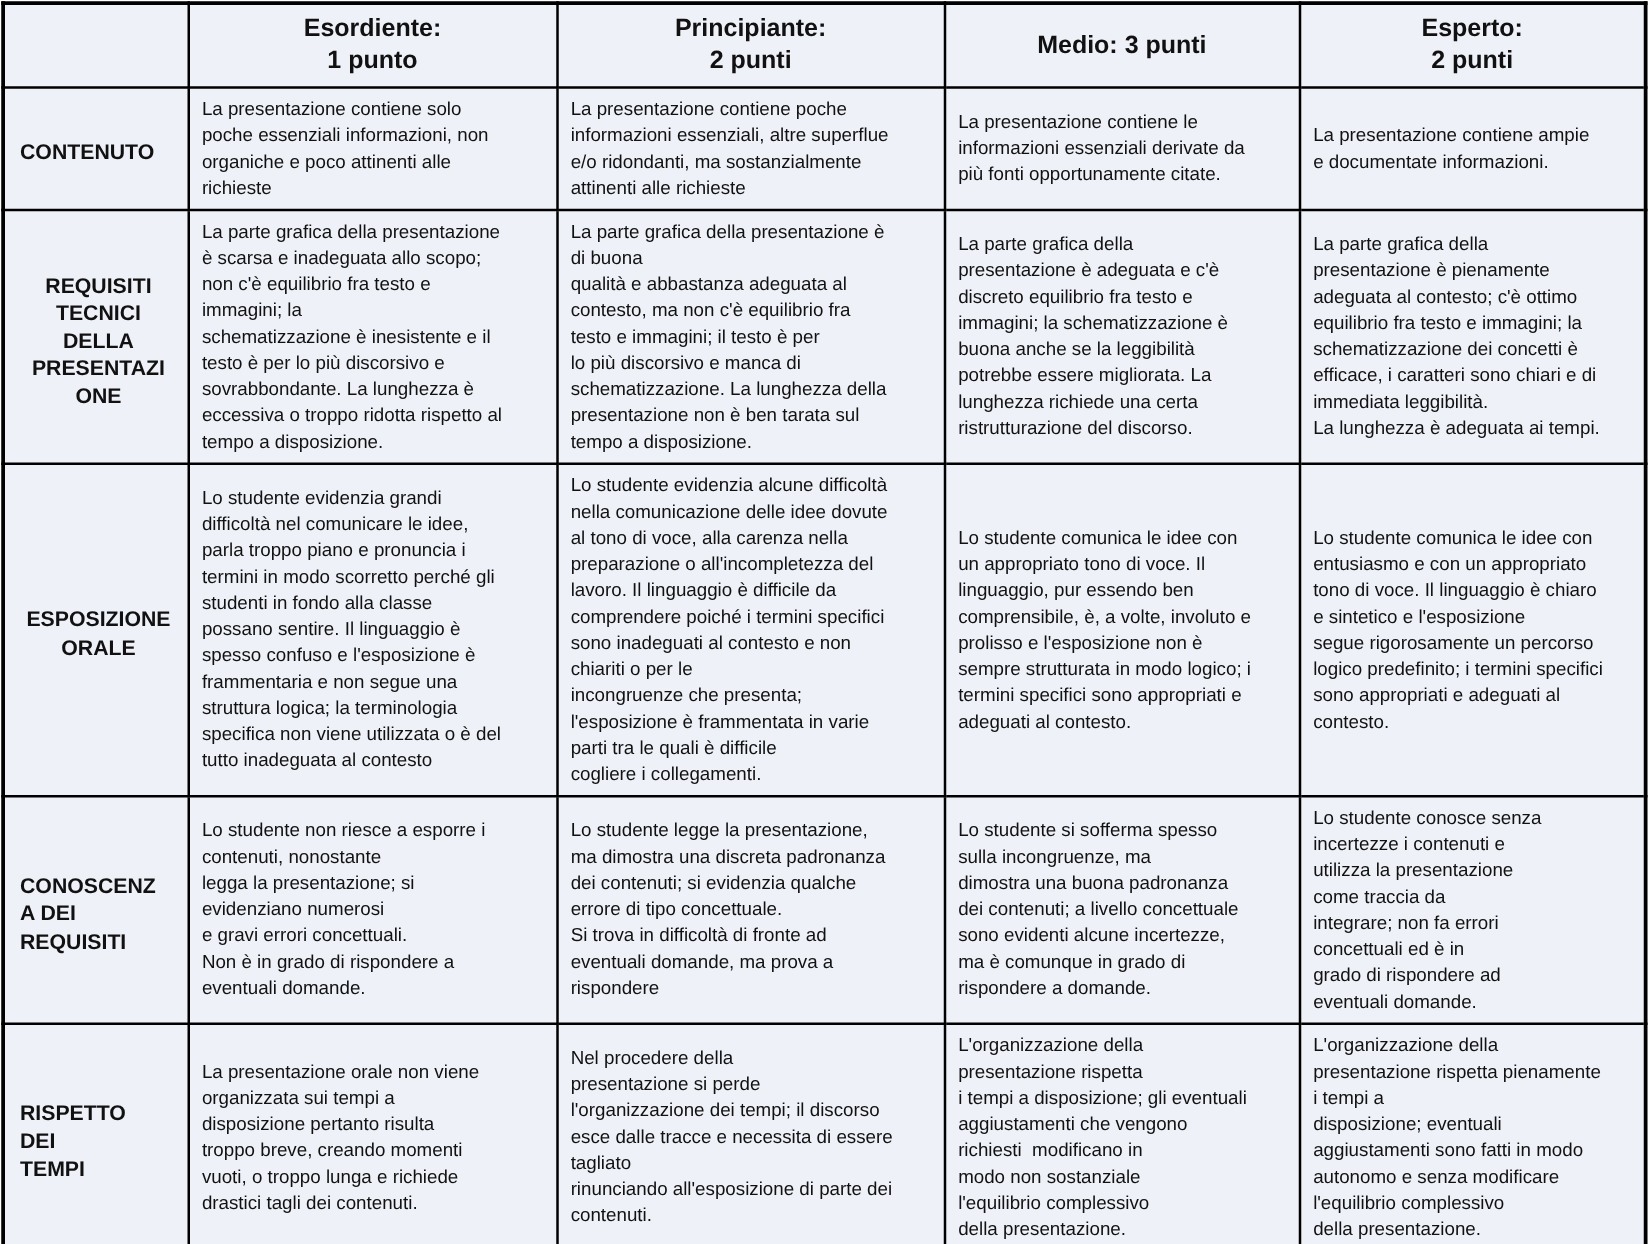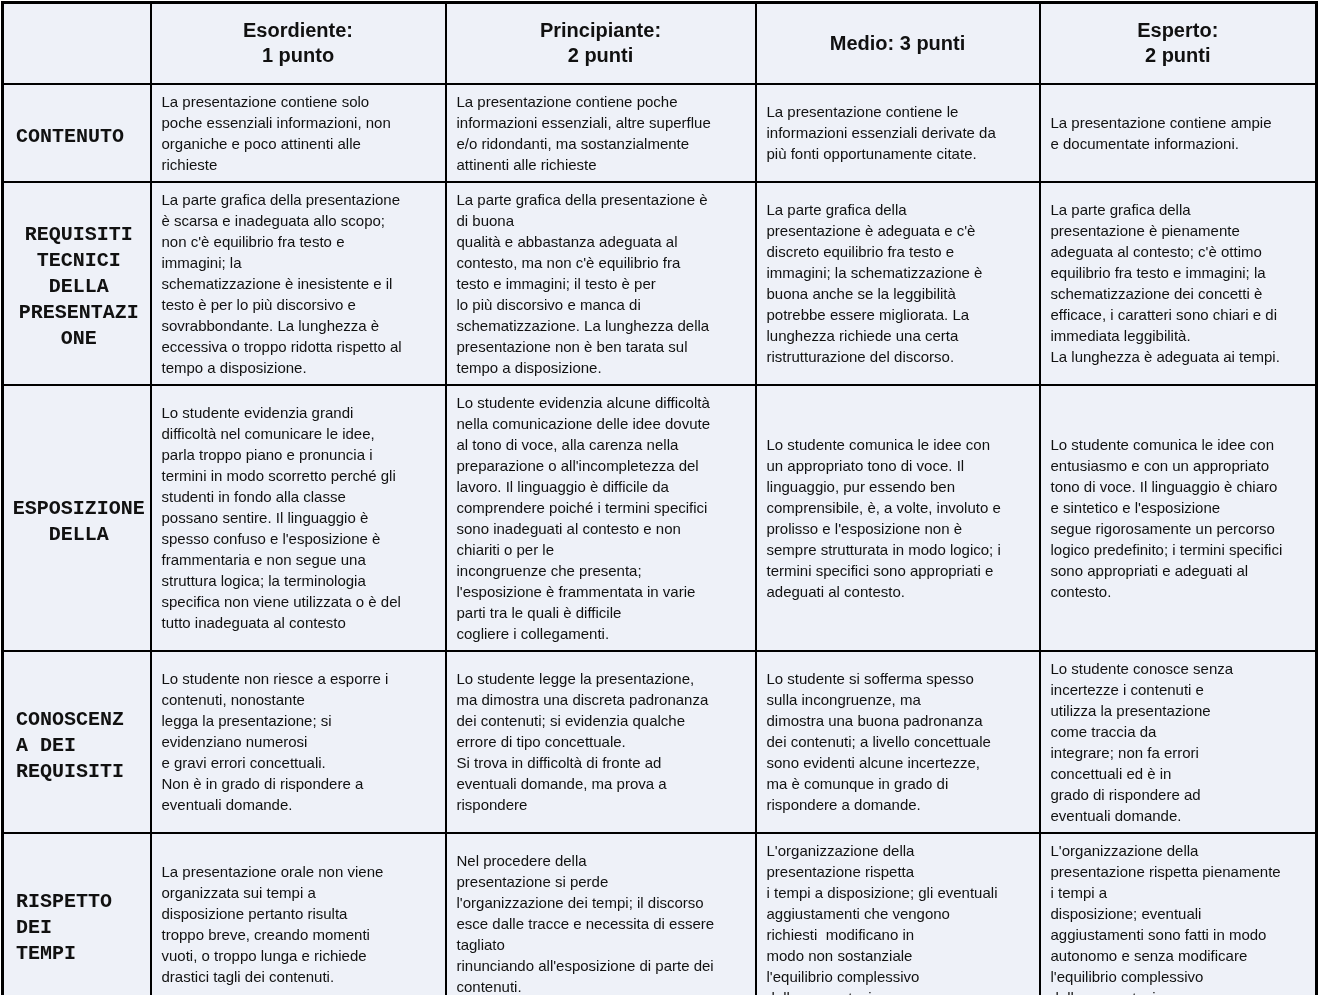--- a/index.html
+++ b/index.html
@@ -27,27 +27,26 @@
   }
   th.col-head {
     font-size: 20px;
     font-weight: bold;
     text-align: center;
     white-space: pre-line;
     line-height: 1.25;
     padding: 2px 4px;
   }
   th.row-head {
-    font-size: 20px;
+    font-size: 17px;
     font-weight: bold;
     line-height: 1.3;
     white-space: pre-line;
     text-align: center;
     padding: 12px 4px 4px 8px;
-    font-family: Liberation Mono, monospace;
   }
   th.row-head.left {
     text-align: left;
     padding-left: 12px;
   }
   td.body-cell {
     font-size: 15px;
     line-height: 1.4;
     text-align: left;
     white-space: pre-wrap;
@@ -60,21 +59,21 @@
 <div class="sheet">
   <table class="rubric">
     <colgroup>
       <col style="width:148px">
       <col style="width:295px">
       <col style="width:310px">
       <col style="width:284px">
       <col style="width:277px">
     </colgroup>
     <thead>
-      <tr style="height:81px">
+      <tr style="height:67px">
         <th class="col-head"></th>
         <th class="col-head">Esordiente:
 1 punto</th>
         <th class="col-head">Principiante:
 2 punti</th>
         <th class="col-head">Medio: 3 punti</th>
         <th class="col-head">Esperto:
 2 punti</th>
       </tr>
     </thead>
@@ -131,21 +130,21 @@
 presentazione è pienamente
 adeguata al contesto; c'è ottimo
 equilibrio fra testo e immagini; la
 schematizzazione dei concetti è
 efficace, i caratteri sono chiari e di
 immediata leggibilità.
 La lunghezza è adeguata ai tempi.</td>
       </tr>
       <tr style="height:253px">
         <th class="row-head">ESPOSIZIONE
-DELLA</th>
+ORALE</th>
         <td class="body-cell">Lo studente evidenzia grandi
 difficoltà nel comunicare le idee,
 parla troppo piano e pronuncia i
 termini in modo scorretto perché gli
 studenti in fondo alla classe
 possano sentire. Il linguaggio è
 spesso confuso e l'esposizione è
 frammentaria e non segue una
 struttura logica; la terminologia
 specifica non viene utilizzata o è del

